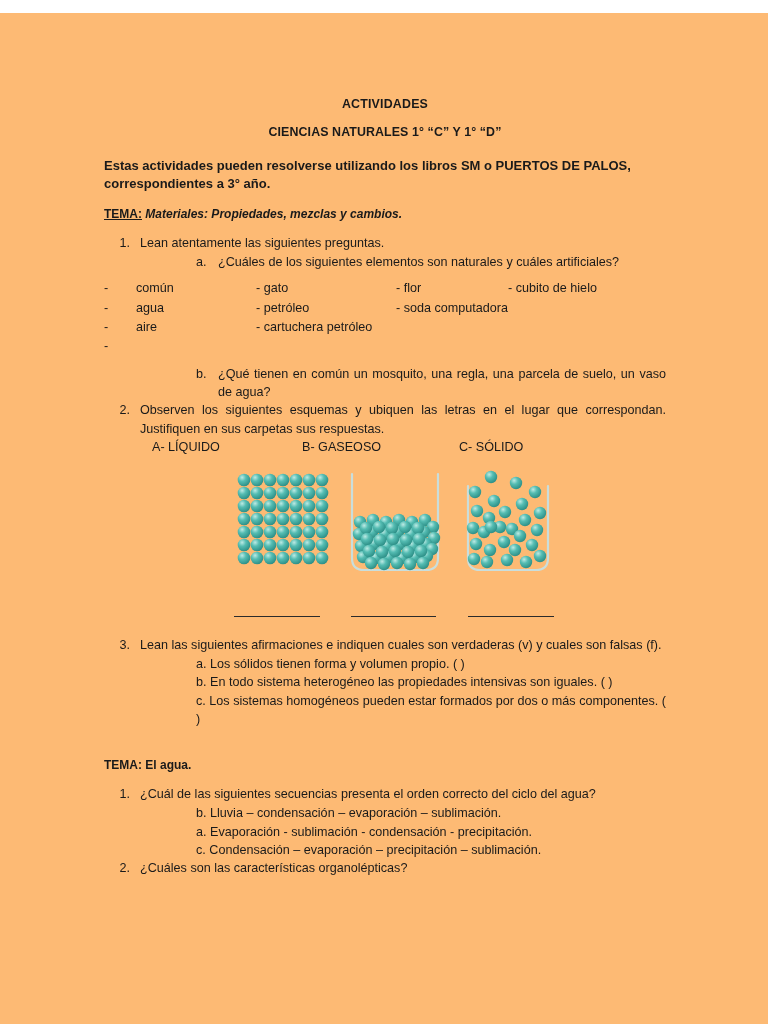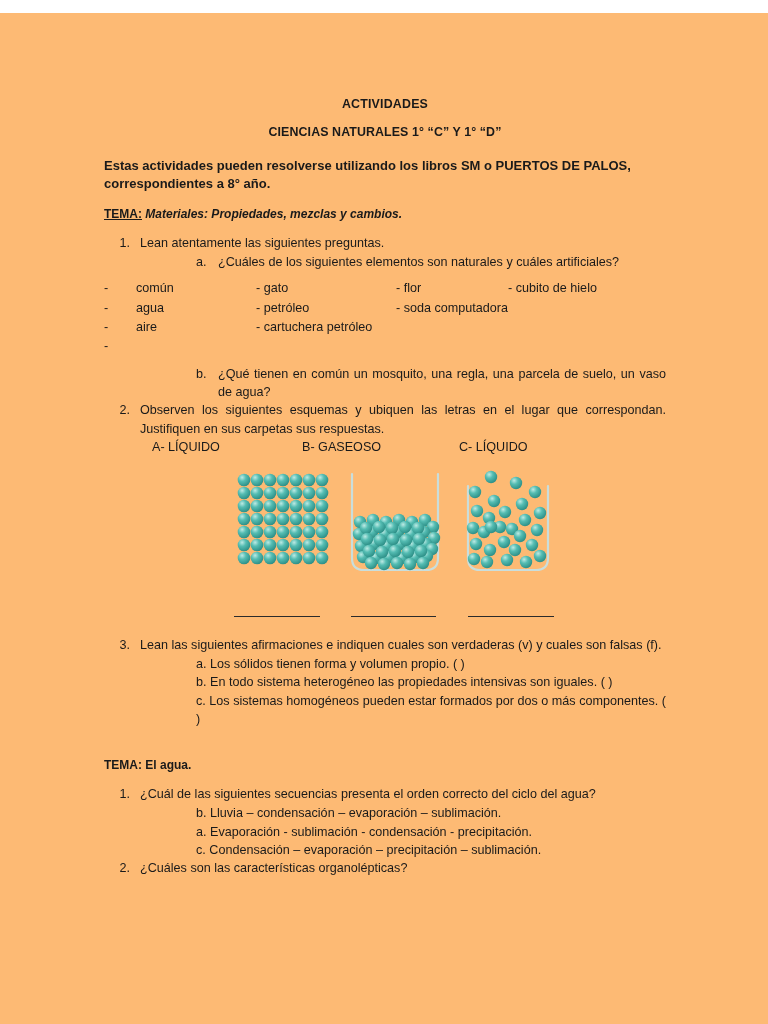--- a/index.html
+++ b/index.html
@@ -176,21 +176,21 @@
   .spacer-sm { height: 7px; }
 </style>
 </head>
 <body>
 
 <div class="page">
   <div class="content">
 
     <div class="doc-title center">ACTIVIDADES</div>
     <div class="doc-subtitle center">CIENCIAS NATURALES 1° “C” Y 1° “D”</div>
-    <div class="intro">Estas actividades pueden resolverse utilizando los libros  SM o PUERTOS DE PALOS, correspondientes a 8° año.</div>
+    <div class="intro">Estas actividades pueden resolverse utilizando los libros  SM o PUERTOS DE PALOS, correspondientes a 3° año.</div>
 
     <div class="tema-line">
       <span class="tema-label">TEMA:</span>
       <span class="tema-text">Materiales: Propiedades, mezclas y cambios.</span>
     </div>
 
     <div class="q-row">
       <div class="q-num">1.</div>
       <div class="q-body">Lean atentamente las siguientes preguntas.</div>
     </div>
@@ -241,21 +241,21 @@
     </div>
 
     <div class="q-row">
       <div class="q-num">2.</div>
       <div class="q-body justify">Observen los siguientes esquemas y ubiquen las letras en el lugar que correspondan. Justifiquen en sus carpetas sus respuestas.</div>
     </div>
 
     <div class="states-labels">
       <div class="sl sl-1">A-   LÍQUIDO</div>
       <div class="sl sl-2">B- GASEOSO</div>
-      <div class="sl">C- LÍQUIDO</div>
+      <div class="sl">C- SÓLIDO</div>
     </div>
 
     <div class="diagrams">
 
       <svg class="diagram d-solid" width="96" height="110" viewBox="0 0 96 110">
         <defs>
           <radialGradient id="sph" cx="35%" cy="30%" r="72%">
             <stop offset="0%" stop-color="#bdeae4"></stop>
             <stop offset="42%" stop-color="#55bdb3"></stop>
             <stop offset="100%" stop-color="#2d8f87"></stop>

